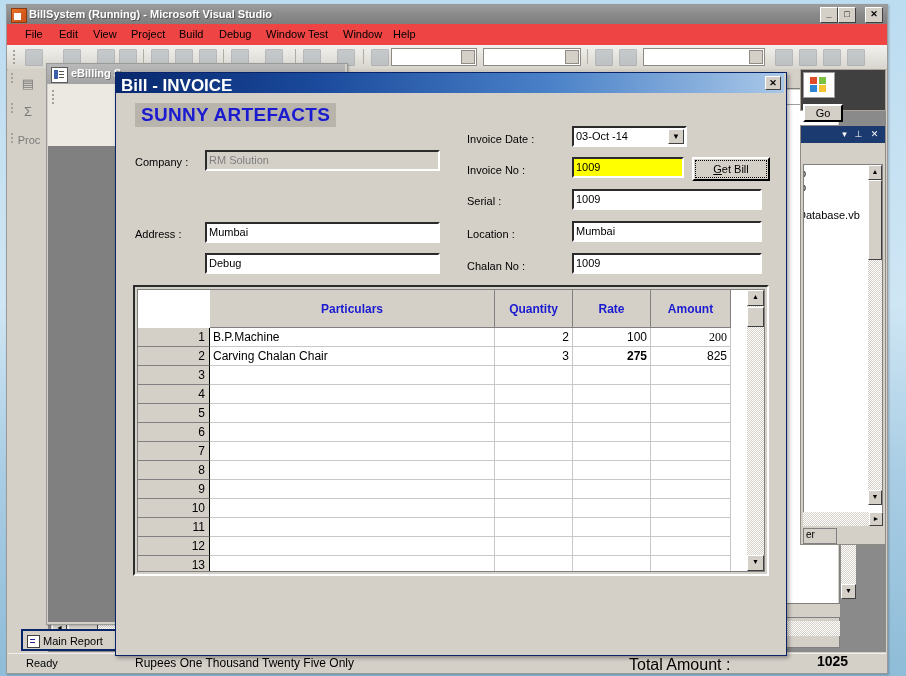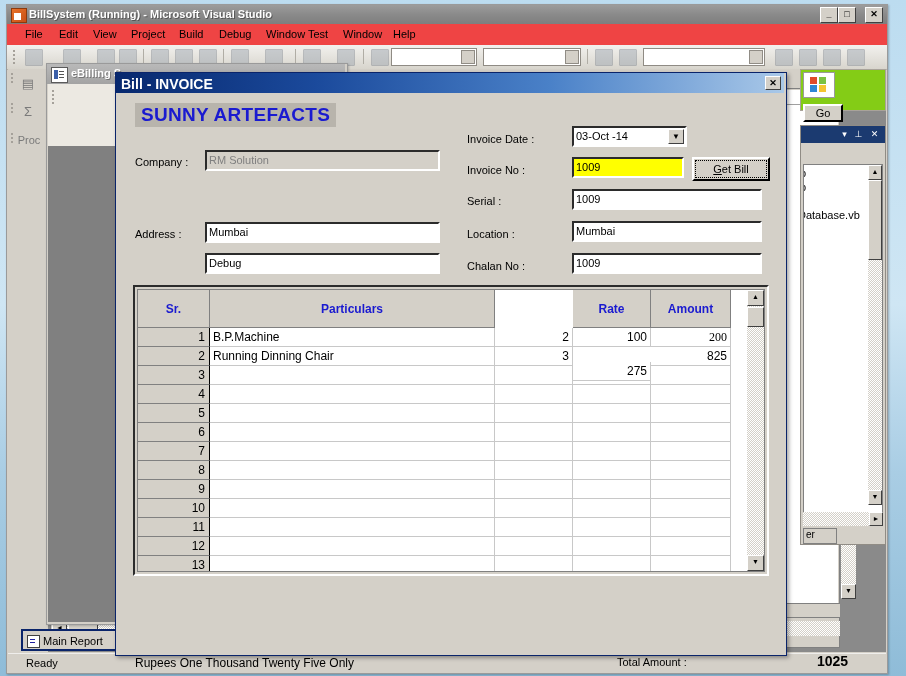--- a/index.html
+++ b/index.html
@@ -62,21 +62,21 @@
     border-right:1px solid #a0a0a0;overflow:hidden;}
   .vtick{position:absolute;left:8px;width:5px;height:1px;background:#333;}
   .vticklong{position:absolute;left:5px;width:9px;height:1px;background:#333;}
   .vnum{position:absolute;left:4px;font-size:9px;color:#333;
     transform:rotate(-90deg);transform-origin:left top;}
   #canvas{position:absolute;left:23px;top:16px;width:764px;height:498px;background:#fff;}
   .secbar{position:absolute;left:0;height:15px;background:#d4d0c8;
     border-top:1px solid #808080;border-bottom:1px solid #808080;font-size:10px;
     color:#000;padding-left:2px;box-sizing:border-box;}
   
-  #rp-top{left:793px;top:64px;width:86px;height:42px;background:#84cc16;
+  #rp-top{left:793px;top:64px;width:86px;height:42px;background:#404040;
     border:1px solid #a9a39a;box-sizing:border-box;}
   #rp-solution{left:793px;top:120px;width:86px;height:420px;background:#d4d0c8;
     border:1px solid #908c85;box-sizing:border-box;}
   #rp-title{position:absolute;left:0;top:0;width:84px;height:17px;background:#1b3a70;}
   .pnl-ico{position:absolute;top:4px;width:9px;height:9px;color:#fff;font-size:9px;
     line-height:9px;text-align:center;}
   #rp-body{position:absolute;left:2px;top:38px;width:80px;height:360px;background:#fff;
     border:1px solid #808080;box-sizing:border-box;overflow:hidden;}
   .sol-item{position:absolute;font-size:11px;color:#000;white-space:nowrap;}
   
@@ -119,21 +119,21 @@
     border-bottom:1px solid #b0aca4;}
   #eb-prodmaster{left:58px;top:2px;width:90px;height:58px;}
   #eb-prodmaster .pm-label{position:absolute;left:0;top:40px;width:90px;
     text-align:center;font-size:11px;color:#000;}
   #eb-client{left:1px;top:82px;width:296px;height:476px;background:#808080;}
   
   #bill{left:115px;top:72px;width:670px;height:582px;background:#d4d0c8;
     border:1px solid #0a246a;box-shadow:2px 2px 4px rgba(0,0,0,.35);}
   #bill-title{left:0;top:0;width:668px;height:20px;
     background:linear-gradient(90deg,#07286e 0%,#1b4a9c 30%,#4a81c8 65%,#a9c8e8 100%);}
-  #bill-title .t{position:absolute;left:5px;top:3px;color:#fff;font-weight:bold;font-size:14px;}
+  #bill-title .t{position:absolute;left:5px;top:3px;color:#fff;font-weight:bold;font-size:17px;}
   #bill-close{position:absolute;right:3px;top:3px;width:16px;height:14px;background:#d4d0c8;
     border:1px solid #fff;border-right-color:#404040;border-bottom-color:#404040;
     font-size:9px;line-height:12px;text-align:center;font-weight:bold;color:#000;box-sizing:border-box;}
   #bill-body{position:absolute;left:1px;top:20px;width:668px;height:561px;background:#d4d0c8;}
   
   #hdr-title{position:absolute;left:18px;top:10px;background:#b8b4ac;
     color:#1a1ad0;font-size:19px;font-weight:bold;padding:1px 6px;
     font-family:"Liberation Sans",sans-serif;letter-spacing:.3px;}
   .flabel{position:absolute;font-size:11px;color:#000;}
   .finput{position:absolute;background:#fff;border:2px inset #d4d0c8;
@@ -167,21 +167,21 @@
     color:#1a1ad0;font-weight:bold;font-size:12px;box-sizing:border-box;
     display:flex;align-items:center;justify-content:center;}
   .gcell{position:absolute;height:19px;box-sizing:border-box;font-size:12px;
     color:#000;border-right:1px solid #c8c8c8;border-bottom:1px solid #c8c8c8;
     padding:1px 3px;line-height:16px;overflow:hidden;white-space:nowrap;}
   .gcell.rowhdr{background:#d4d0c8;border-right:1px solid #000;
     border-bottom:1px solid #808080;text-align:right;padding-right:4px;}
   .gcell.num{text-align:right;}
   
   #sum-words{position:absolute;left:18px;top:563px;font-size:12px;color:#000;}
-  #sum-label{position:absolute;left:500px;top:563px;font-size:11px;color:#000;}
+  #sum-label{position:absolute;left:512px;top:563px;font-size:16px;color:#000;}
   #sum-value{position:absolute;left:700px;top:560px;font-size:14px;font-weight:bold;color:#000;}
 </style>
 </head>
 <body>
 
 <div class="abs" id="desktop"></div>
 
 <div class="abs" id="vs-window">
 
   <div class="abs" id="vs-titlebar">
@@ -415,34 +415,34 @@
     <div class="finput" style="left:455px;top:96px;width:190px;height:21px">1009</div>
 
     <div class="flabel" style="left:350px;top:135px">Location :</div>
     <div class="finput" style="left:455px;top:128px;width:190px;height:21px">Mumbai</div>
 
     <div class="flabel" style="left:350px;top:167px">Chalan No :</div>
     <div class="finput" style="left:455px;top:160px;width:190px;height:21px">1009</div>
 
     <div id="grid-frame">
       <div id="grid">
-        <div class="ghead" style="left:0;width:72px">Sr.</div>
         <div class="ghead" style="left:72px;width:285px">Particulars</div>
+        <div class="ghead" style="left:357px;width:78px">Quantity</div>
         <div class="ghead" style="left:435px;width:78px">Rate</div>
         <div class="ghead" style="left:513px;width:80px">Amount</div>
         <div id="grid-rows">
             <div class="gcell rowhdr" style="left: 0px; top: 38px; width: 72px;">1</div>
             <div class="gcell " style="left: 72px; top: 38px; width: 285px;">B.P.Machine</div>
             <div class="gcell num" style="left: 357px; top: 38px; width: 78px;">2</div>
             <div class="gcell num" style="left: 435px; top: 38px; width: 78px;">100</div>
             <div class="gcell num" style="left: 513px; top: 38px; width: 80px; font-family: Liberation Serif, serif;">200</div>
             <div class="gcell rowhdr" style="left: 0px; top: 57px; width: 72px;">2</div>
-            <div class="gcell " style="left: 72px; top: 57px; width: 285px;">Running Dinning Chair</div>
+            <div class="gcell " style="left: 72px; top: 57px; width: 285px;">Carving Chalan Chair</div>
             <div class="gcell num" style="left: 357px; top: 57px; width: 78px;">3</div>
-            <div class="gcell num" style="left: 435px; top: 72px; width: 78px;">275</div>
+            <div class="gcell num" style="left: 435px; top: 57px; width: 78px; font-weight: bold;">275</div>
             <div class="gcell num" style="left: 513px; top: 57px; width: 80px;">825</div>
             <div class="gcell rowhdr" style="left: 0px; top: 76px; width: 72px;">3</div>
             <div class="gcell " style="left: 72px; top: 76px; width: 285px;"></div>
             <div class="gcell num" style="left: 357px; top: 76px; width: 78px;"></div>
             <div class="gcell num" style="left: 435px; top: 76px; width: 78px;"></div>
             <div class="gcell num" style="left: 513px; top: 76px; width: 80px;"></div>
             <div class="gcell rowhdr" style="left: 0px; top: 95px; width: 72px;">4</div>
             <div class="gcell " style="left: 72px; top: 95px; width: 285px;"></div>
             <div class="gcell num" style="left: 357px; top: 95px; width: 78px;"></div>
             <div class="gcell num" style="left: 435px; top: 95px; width: 78px;"></div>

